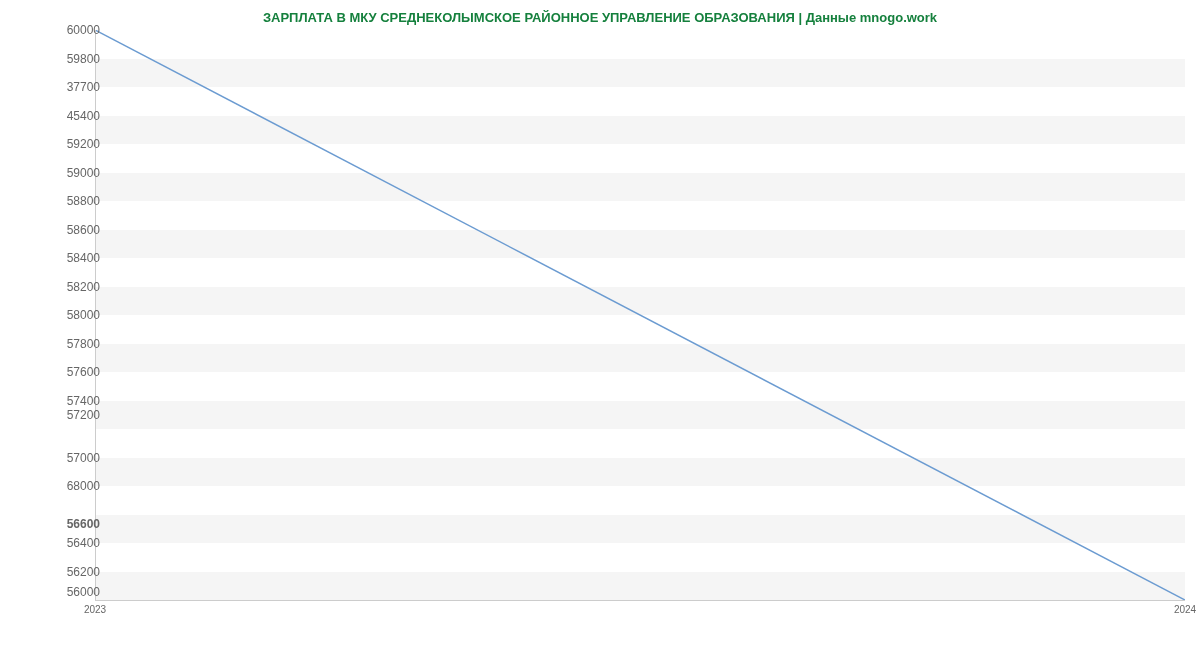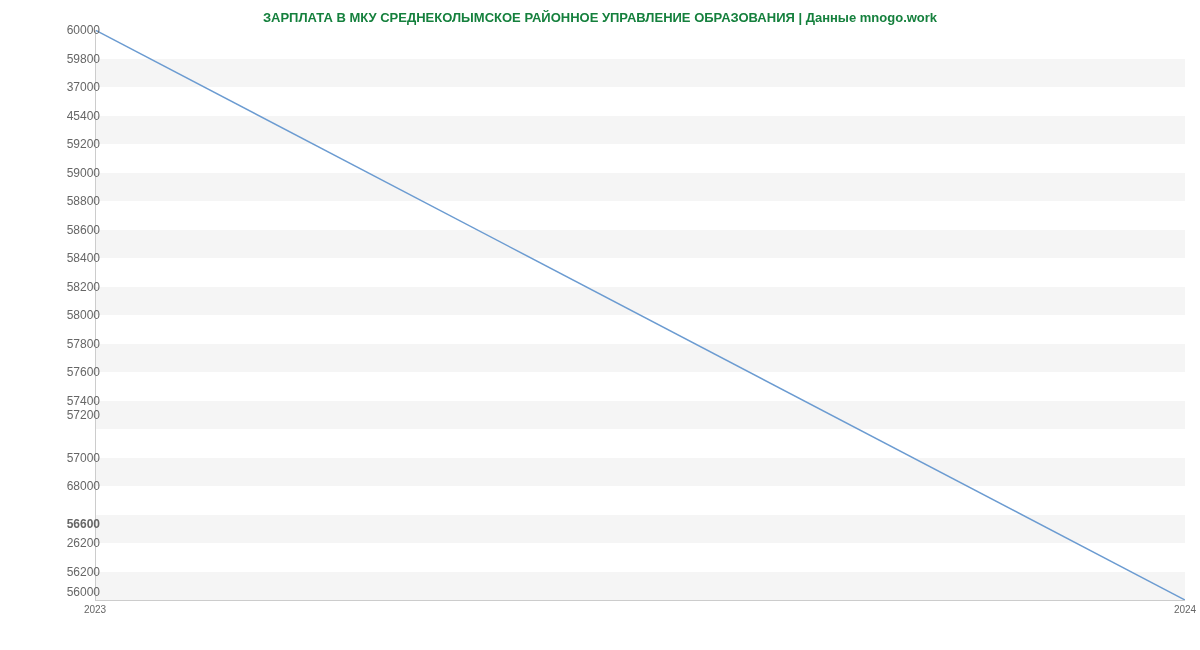--- a/index.html
+++ b/index.html
@@ -89,36 +89,36 @@
       <path d="M0,0 L1090,570 " stroke="#6b9bd1" stroke-width="1.5" fill="none"></path>
     </svg>
 </div>
 
 <div class="axis-line" style="left:95px; top:30px; width:1px; height:570px;"></div>
 <div class="axis-line" style="left:95px; top:600px; width:1090px; height:1px;"></div>
 
 <div id="y-ticks-container">
     <div class="y-tick" style="top: 592px;">56000</div>
     <div class="y-tick" style="top: 571.5px;">56200</div>
-    <div class="y-tick" style="top: 543px;">26200</div>
+    <div class="y-tick" style="top: 543px;">56400</div>
     <div class="y-tick" style="top: 524px; font-weight: bold;">56600</div>
     <div class="y-tick" style="top: 486px;">68000</div>
     <div class="y-tick" style="top: 457.5px;">57000</div>
     <div class="y-tick" style="top: 415px;">57200</div>
     <div class="y-tick" style="top: 400.5px;">57400</div>
     <div class="y-tick" style="top: 372px;">57600</div>
     <div class="y-tick" style="top: 343.5px;">57800</div>
     <div class="y-tick" style="top: 315px;">58000</div>
     <div class="y-tick" style="top: 286.5px;">58200</div>
     <div class="y-tick" style="top: 258px;">58400</div>
     <div class="y-tick" style="top: 229.5px;">58600</div>
     <div class="y-tick" style="top: 201px;">58800</div>
     <div class="y-tick" style="top: 172.5px;">59000</div>
     <div class="y-tick" style="top: 144px;">59200</div>
     <div class="y-tick" style="top: 115.5px;">45400</div>
-    <div class="y-tick" style="top: 87px;">37000</div>
+    <div class="y-tick" style="top: 87px;">37700</div>
     <div class="y-tick" style="top: 58.5px;">59800</div>
     <div class="y-tick" style="top: 30px;">60000</div>
   </div>
 <div id="x-ticks-container">
     <div class="x-tick" style="left: 95px;">2023</div>
     <div class="x-tick" style="left: 1185px;">2024</div>
   </div>
 
 </body></html>

